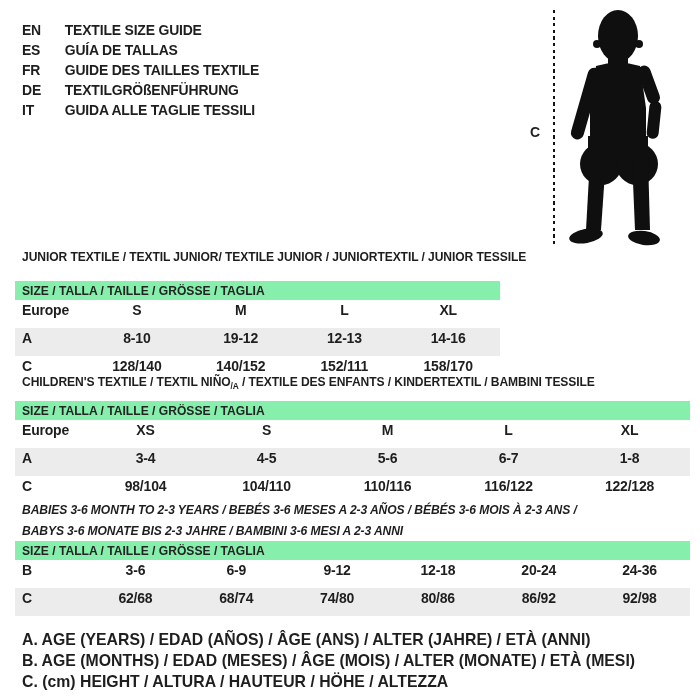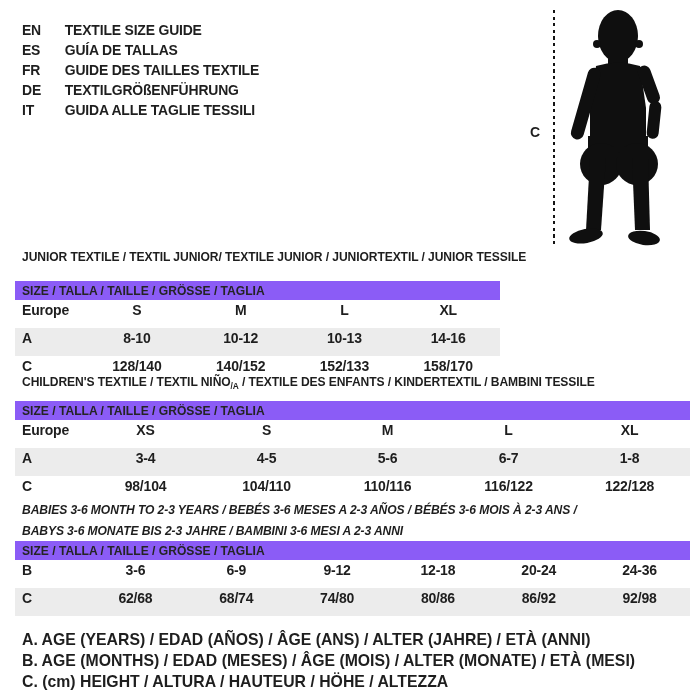--- a/index.html
+++ b/index.html
@@ -26,21 +26,21 @@
 
   
   .sec-title{font-size:13px;white-space:nowrap;letter-spacing:-0.1px;}
   .sub{font-size:9px;vertical-align:-3px;}
 
   
   .size-table{left:15px;}
   .t1{top:281px;width:485px;}
   .t2{top:401px;width:675px;}
   .t3{top:541px;width:675px;}
-  .size-bar{height:19px;line-height:19px;background:#8b5cf6;padding-left:7px;font-size:13px;color:#242424;}
+  .size-bar{height:19px;line-height:19px;background:#86efac;padding-left:7px;font-size:13px;color:#242424;}
   .t-row{display:flex;height:28px;line-height:20px;font-size:14px;letter-spacing:-0.2px;}
   .t-row.stripe{background:#ececec;}
   .t-label{width:70px;padding-left:7px;box-sizing:border-box;}
   .t-cell{flex:1;text-align:center;}
 
   
   .babies-title{left:22px;top:499px;line-height:21px;font-style:italic;}
   .babies-title .line{display:block;}
 
   
@@ -117,29 +117,29 @@
     <div class="t-row">
       <div class="t-label">Europe</div>
       <div class="t-cell">S</div>
       <div class="t-cell">M</div>
       <div class="t-cell">L</div>
       <div class="t-cell">XL</div>
     </div>
     <div class="t-row stripe">
       <div class="t-label">A</div>
       <div class="t-cell">8-10</div>
-      <div class="t-cell">10-12</div>
-      <div class="t-cell">10-13</div>
+      <div class="t-cell">19-12</div>
+      <div class="t-cell">12-13</div>
       <div class="t-cell">14-16</div>
     </div>
     <div class="t-row">
       <div class="t-label">C</div>
       <div class="t-cell">128/140</div>
       <div class="t-cell">140/152</div>
-      <div class="t-cell">152/133</div>
+      <div class="t-cell">152/111</div>
       <div class="t-cell">158/170</div>
     </div>
   </div>
 
   <div class="abs sec-title ttl-children">
     <span class="cond">
       <span>CHILDREN'S TEXTILE / TEXTIL NIÑO</span><span class="sub">/A</span><span> / TEXTILE DES ENFANTS / KINDERTEXTIL / BAMBINI TESSILE</span>
     </span>
   </div>
   <div class="abs size-table t2">

